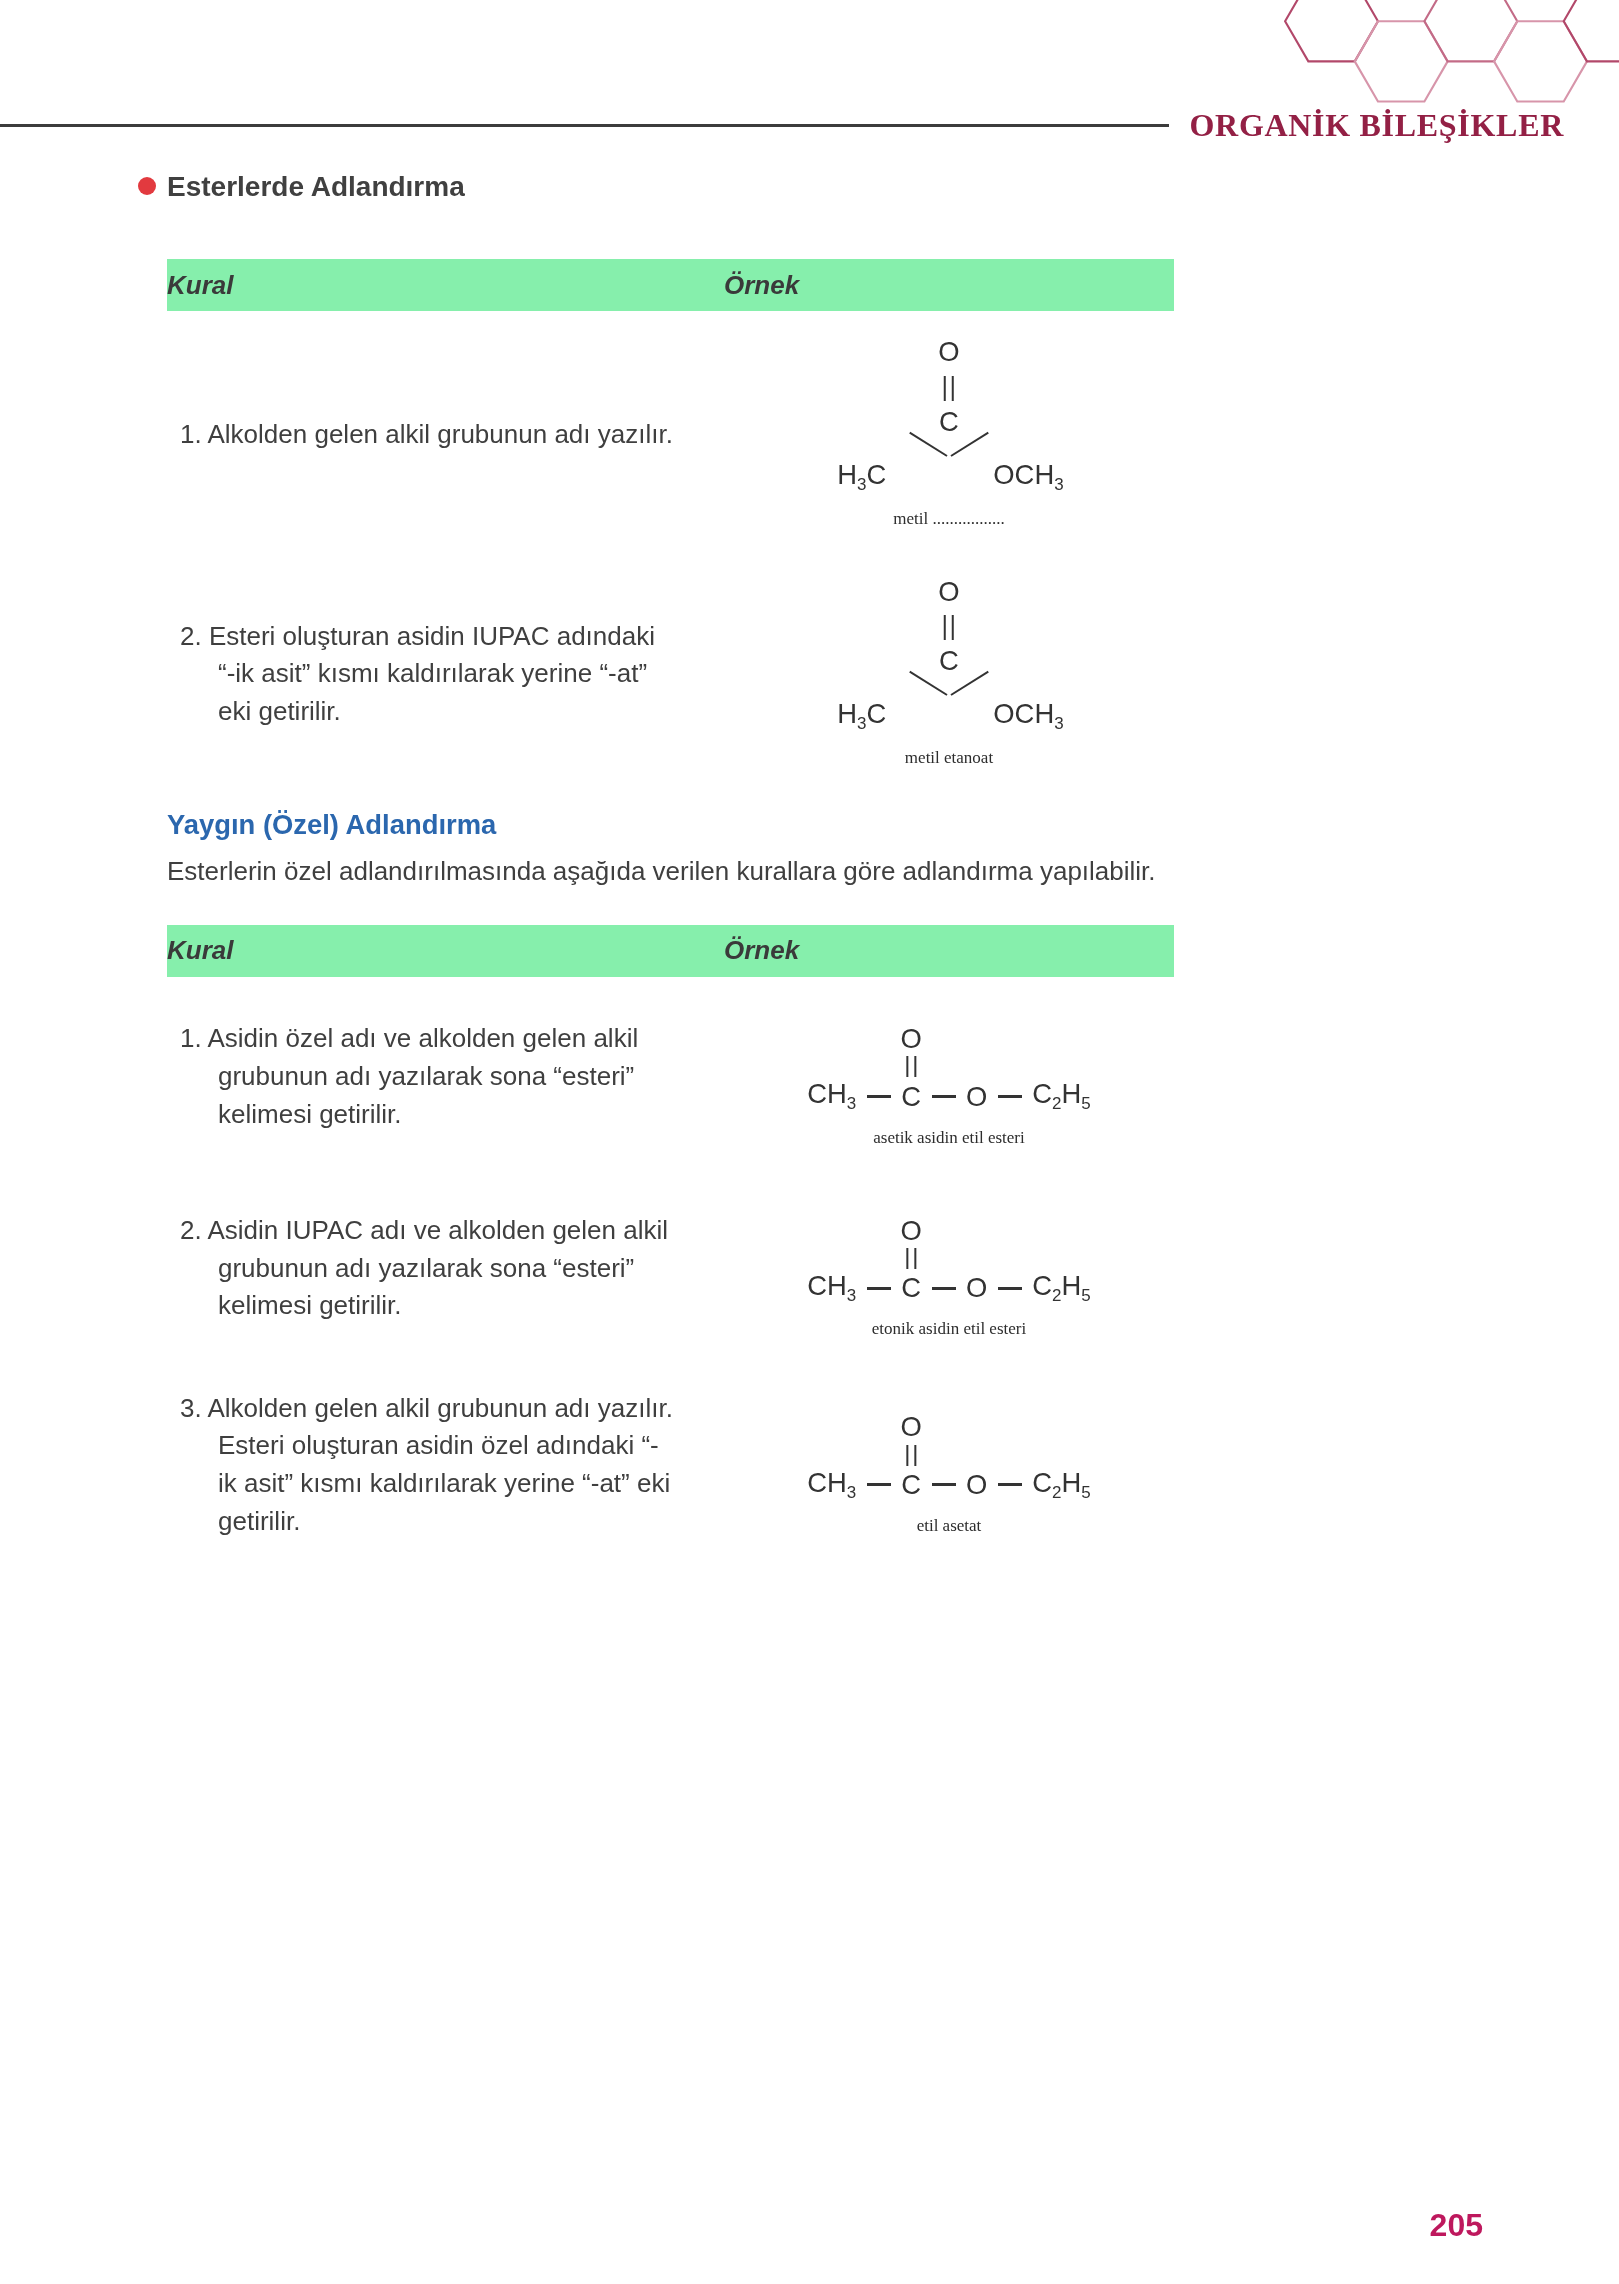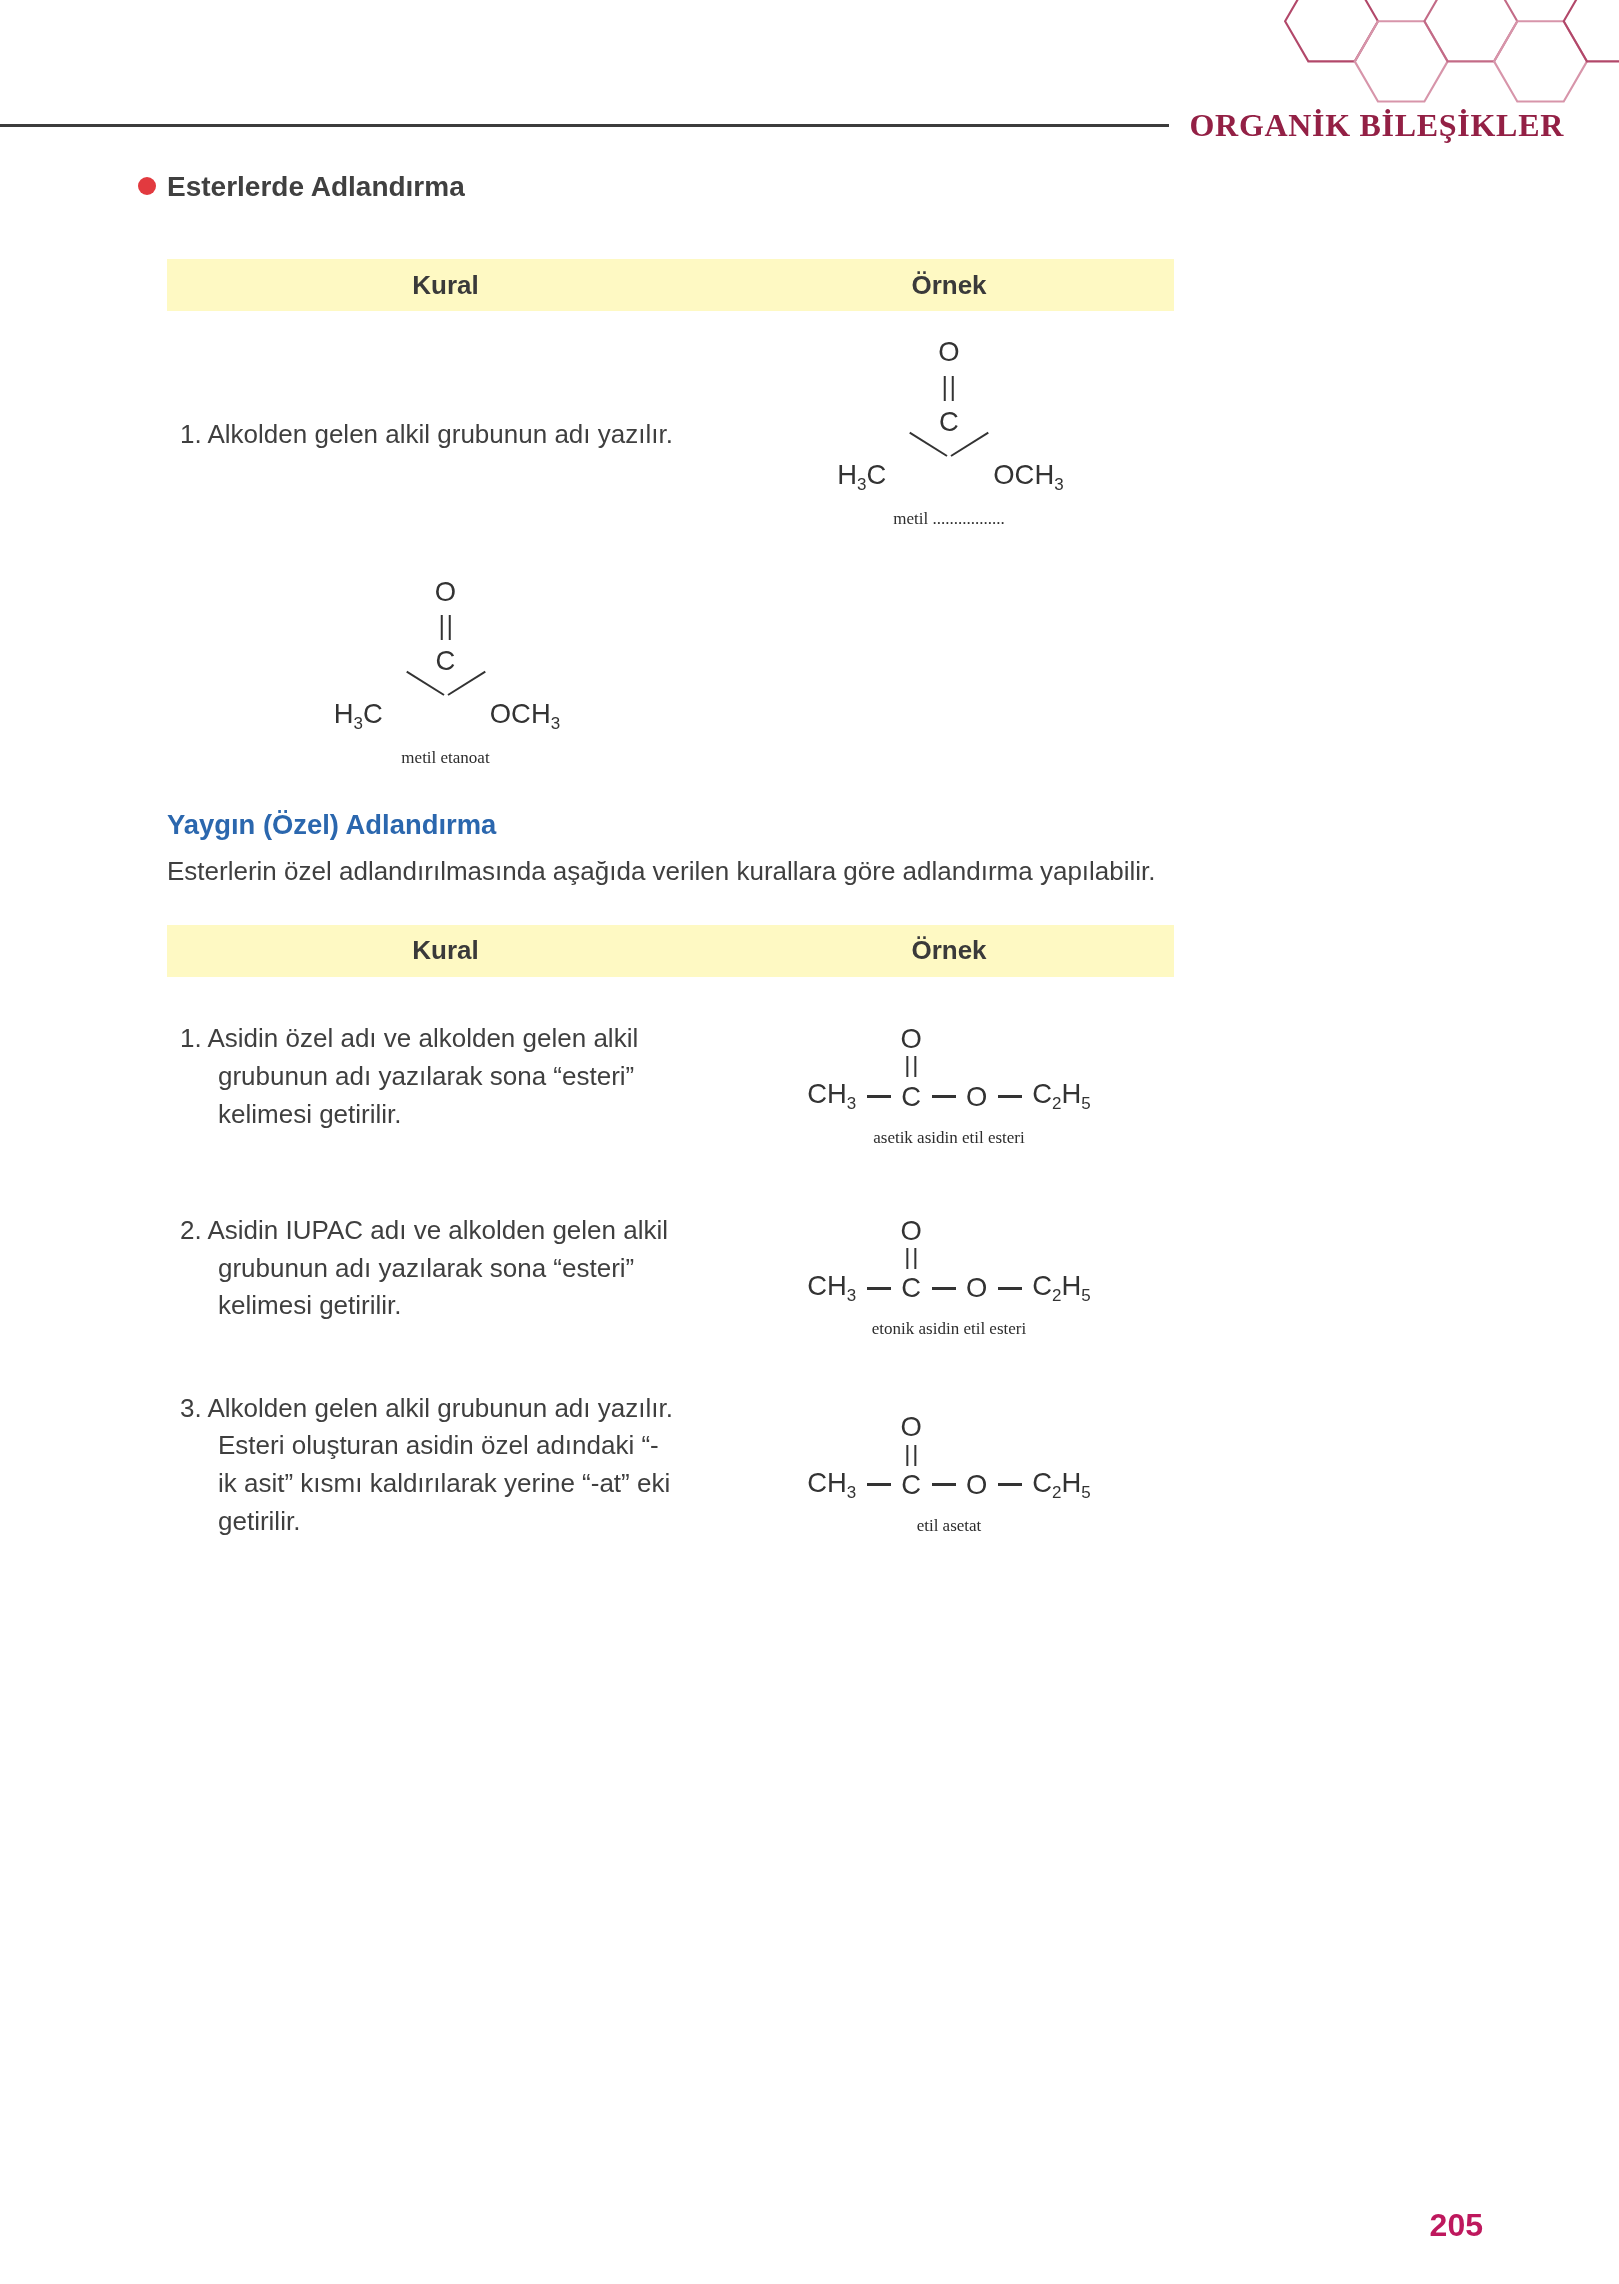--- a/index.html
+++ b/index.html
@@ -49,22 +49,23 @@
   }
   .body-par {
     font-size: 26px; line-height: 1.48; margin: 0 0 0 0;
     color: #3f3f3f;
   }
 
   .rules-table { width: 1007px; margin-top: 55px; }
   .rules-table.second { margin-top: 34px; }
   .thead {
     display: grid; grid-template-columns: 557px 450px;
-    background: #fef9c3; height: 52px; align-items: center;
-    text-align: center;
+    background: #86efac; height: 52px; align-items: center;
+    text-align: left;
+    font-style: italic;
   }
   .th { font-weight: bold; font-size: 26px; color: #3a3a3a; }
   .trow {
     display: grid; grid-template-columns: 557px 450px;
     align-items: center; padding: 29.5px 0 21px 0;
   }
   .rule-cell {
     font-size: 26px; line-height: 1.45; color: #3f3f3f;
     padding-left: 51px; padding-right: 49px; text-indent: -38px;
   }
@@ -161,20 +162,21 @@
             <i class="ca-bl"></i>
             <i class="ca-br"></i>
             <span class="ca-left">H<sub>3</sub>C</span>
             <span class="ca-right">OCH<sub>3</sub></span>
           </div>
           <div class="chem-label">metil .................</div>
         </div>
       </div>
 
       <div class="trow">
+        <div class="rule-cell">2. Esteri oluşturan asidin IUPAC adındaki “-ik asit” kısmı kaldırılarak yerine “-at” eki getirilir.</div>
         <div class="example-cell">
           <div class="chem-angled">
             <span class="ca-o">O</span>
             <span class="ca-dbl">
                 <i></i>
                 <i></i>
               </span>
             <span class="ca-c">C</span>
             <i class="ca-bl"></i>
             <i class="ca-br"></i>

